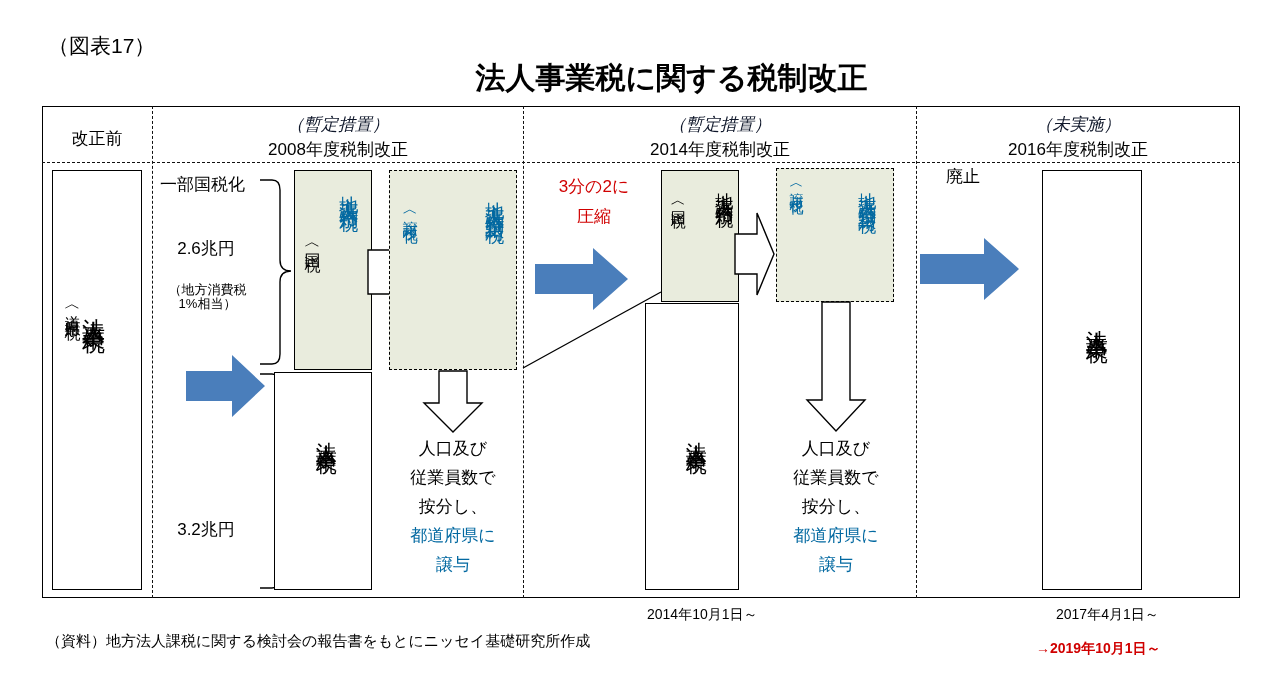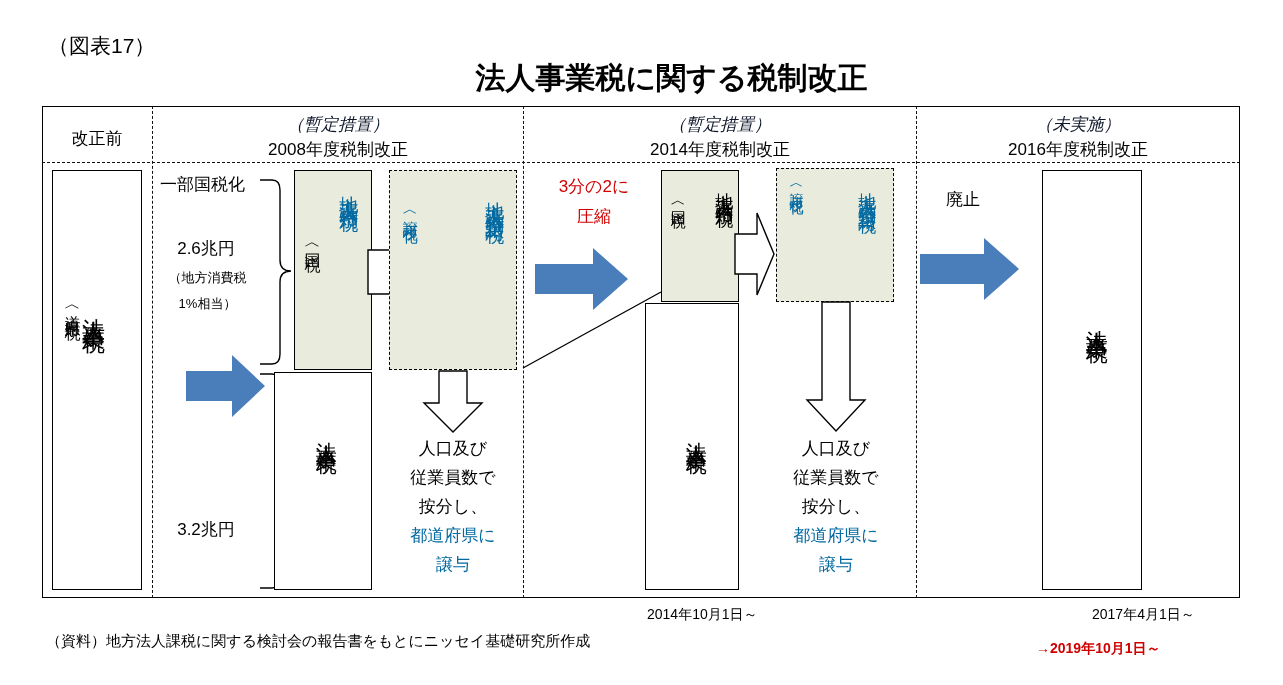--- a/index.html
+++ b/index.html
@@ -89,21 +89,21 @@
   <div class="sub">（未実施）</div>
   <div class="main">2016年度税制改正</div>
 </div>
 
 <div class="abs box" style="left:52px;top:170px;width:90px;height:420px;"></div>
 <div class="abs vtext blk" style="left:78px;top:300px;font-size:23px;">法人事業税</div>
 <div class="abs vtext blk" style="left:62px;top:300px;font-size:16px;">〈道府県税〉</div>
 
 <div class="abs lbl" style="left:160px;top:172px;">一部国税化</div>
 <div class="abs lbl ctr" style="left:156px;top:236px;width:100px;">2.6兆円</div>
-<div class="abs lbl small ctr" style="left:150px;top:268px;width:115px;">（地方消費税</div>
+<div class="abs lbl small ctr" style="left:150px;top:280px;width:115px;">（地方消費税</div>
 <div class="abs lbl small ctr" style="left:150px;top:294px;width:115px;">1%相当）</div>
 <div class="abs lbl ctr" style="left:156px;top:470px;width:100px;margin-top:47px;">3.2兆円</div>
 
 <svg class="abs" style="left:258px;top:178px;" width="36" height="190">
   <path d="M2 2 L14 2 Q22 2 22 12 L22 82 Q22 93 33 93 Q22 93 22 104 L22 176 Q22 186 14 186 L2 186" fill="none" stroke="#000" stroke-width="1.4"></path>
 </svg>
 <svg class="abs" style="left:258px;top:372px;" width="36" height="220">
   <path d="M2 2 L14 2 Q22 2 22 12 L22 97 Q22 108 33 108 Q22 108 22 119 L22 206 Q22 216 14 216 L2 216" fill="none" stroke="#000" stroke-width="1.4"></path>
 </svg>
 
@@ -171,26 +171,26 @@
 </svg>
 
 <div class="abs lbl ctr" style="left:769px;top:434px;width:134px;line-height:29px;">
   <div>人口及び</div>
   <div>従業員数で</div>
   <div>按分し、</div>
   <div class="red">都道府県に</div>
   <div class="red">譲与</div>
 </div>
 
-<div class="abs lbl" style="left:946px;top:187px;">廃止</div>
+<div class="abs lbl" style="left:946px;top:164px;">廃止</div>
 
 <svg class="abs" style="left:920px;top:238px;" width="100" height="62">
   <polygon points="0,16 64,16 64,0 99,31 64,62 64,46 0,46" fill="#4a7ebb"></polygon>
 </svg>
 
 <div class="abs box" style="left:1042px;top:170px;width:100px;height:420px;"></div>
 <div class="abs vtext blk" style="left:1082px;top:312px;font-size:22px;">法人事業税</div>
 
 <div class="abs datelbl" style="left:647px;top:606px;">2014年10月1日～</div>
-<div class="abs datelbl" style="left:1056px;top:606px;margin-left:36px;">2017年4月1日～</div>
+<div class="abs datelbl" style="left:1056px;top:606px;">2017年4月1日～</div>
 <div class="abs datelbl" style="left:1036px;top:640px;color:#d00000;font-weight:bold;">→2019年10月1日～</div>
 
 <div class="abs" id="source">（資料）地方法人課税に関する検討会の報告書をもとにニッセイ基礎研究所作成</div>
 
 </body></html>

